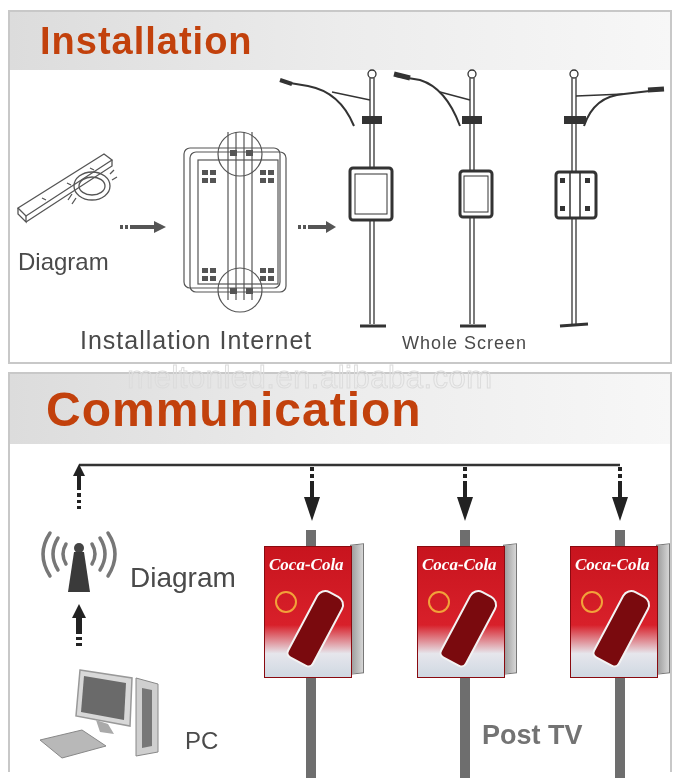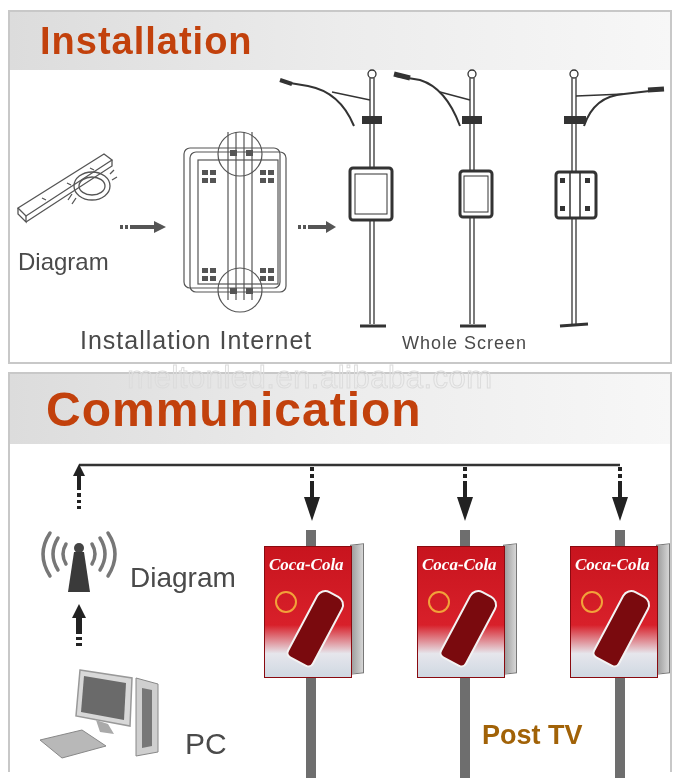--- a/index.html
+++ b/index.html
@@ -204,21 +204,21 @@
 <div class="label" style="left:130px;top:562px;font-size:28px;">Diagram</div>
 
 <svg style="left:36px;top:660px;" width="130" height="100" viewBox="0 0 130 100">
   <path d="M44 10 L96 18 L94 66 L40 56 Z" fill="#d8d8d8" stroke="#999" stroke-width="1.5"></path>
   <path d="M48 16 L90 23 L88 60 L45 52 Z" fill="#6a6a6a"></path>
   <path d="M60 60 L64 72 L78 74 L72 64 Z" fill="#aaa"></path>
   <path d="M4 80 L46 70 L70 86 L26 98 Z" fill="#b8b8b8" stroke="#888" stroke-width="1"></path>
   <path d="M100 18 L122 24 L122 92 L100 96 Z" fill="#cfcfcf" stroke="#888" stroke-width="1"></path>
   <path d="M106 28 L116 30 L116 86 L106 88 Z" fill="#777"></path>
 </svg>
-<div class="label" style="left:185px;top:727px;font-size:30px;">PC</div>
+<div class="label" style="left:185px;top:727px;font-size:24px;">PC</div>
 
 <div style="position:absolute;left:262px;top:530px;width:110px;height:248px;">
   <div style="position:absolute;left:44px;top:0;width:10px;height:248px;background:#6e6e6e;"></div>
   <div style="position:absolute;left:88px;top:14px;width:12px;height:128px;background:linear-gradient(90deg,#9a9a9a,#d6d6d6);transform:skewY(-6deg);border:1px solid #777;"></div>
   <div style="position:absolute;left:2px;top:16px;width:86px;height:130px;background:linear-gradient(180deg,#c8141e 0%,#d8202a 60%,#e6e6ec 82%,#cfd8e2 100%);border:1px solid #8a0a10;">
     <div style="position:absolute;left:4px;top:8px;font-family:'Liberation Serif',serif;font-style:italic;font-weight:bold;color:#fff;font-size:17px;">Coca-Cola</div>
     <div style="position:absolute;left:36px;top:42px;width:26px;height:74px;background:#7a0a0e;border-radius:10px 10px 6px 6px;transform:rotate(28deg);border:2px solid #f3f3f3;"></div>
     <div style="position:absolute;left:10px;top:44px;width:18px;height:18px;border:2px solid #f2a23a;border-radius:50%;"></div>
   </div>
 </div>
@@ -236,13 +236,13 @@
 <div style="position:absolute;left:568px;top:530px;width:110px;height:248px;">
   <div style="position:absolute;left:47px;top:0;width:10px;height:248px;background:#6e6e6e;"></div>
   <div style="position:absolute;left:88px;top:14px;width:12px;height:128px;background:linear-gradient(90deg,#9a9a9a,#d6d6d6);transform:skewY(-6deg);border:1px solid #777;"></div>
   <div style="position:absolute;left:2px;top:16px;width:86px;height:130px;background:linear-gradient(180deg,#c8141e 0%,#d8202a 60%,#e6e6ec 82%,#cfd8e2 100%);border:1px solid #8a0a10;">
     <div style="position:absolute;left:4px;top:8px;font-family:'Liberation Serif',serif;font-style:italic;font-weight:bold;color:#fff;font-size:17px;">Coca-Cola</div>
     <div style="position:absolute;left:36px;top:42px;width:26px;height:74px;background:#7a0a0e;border-radius:10px 10px 6px 6px;transform:rotate(28deg);border:2px solid #f3f3f3;"></div>
     <div style="position:absolute;left:10px;top:44px;width:18px;height:18px;border:2px solid #f2a23a;border-radius:50%;"></div>
   </div>
 </div>
 
-<div class="label" style="left:482px;top:720px;font-size:27px;font-weight:bold;color:#a16207;">Post TV</div>
+<div class="label" style="left:482px;top:720px;font-size:27px;font-weight:bold;color:#737373;">Post TV</div>
 
 </body></html>

